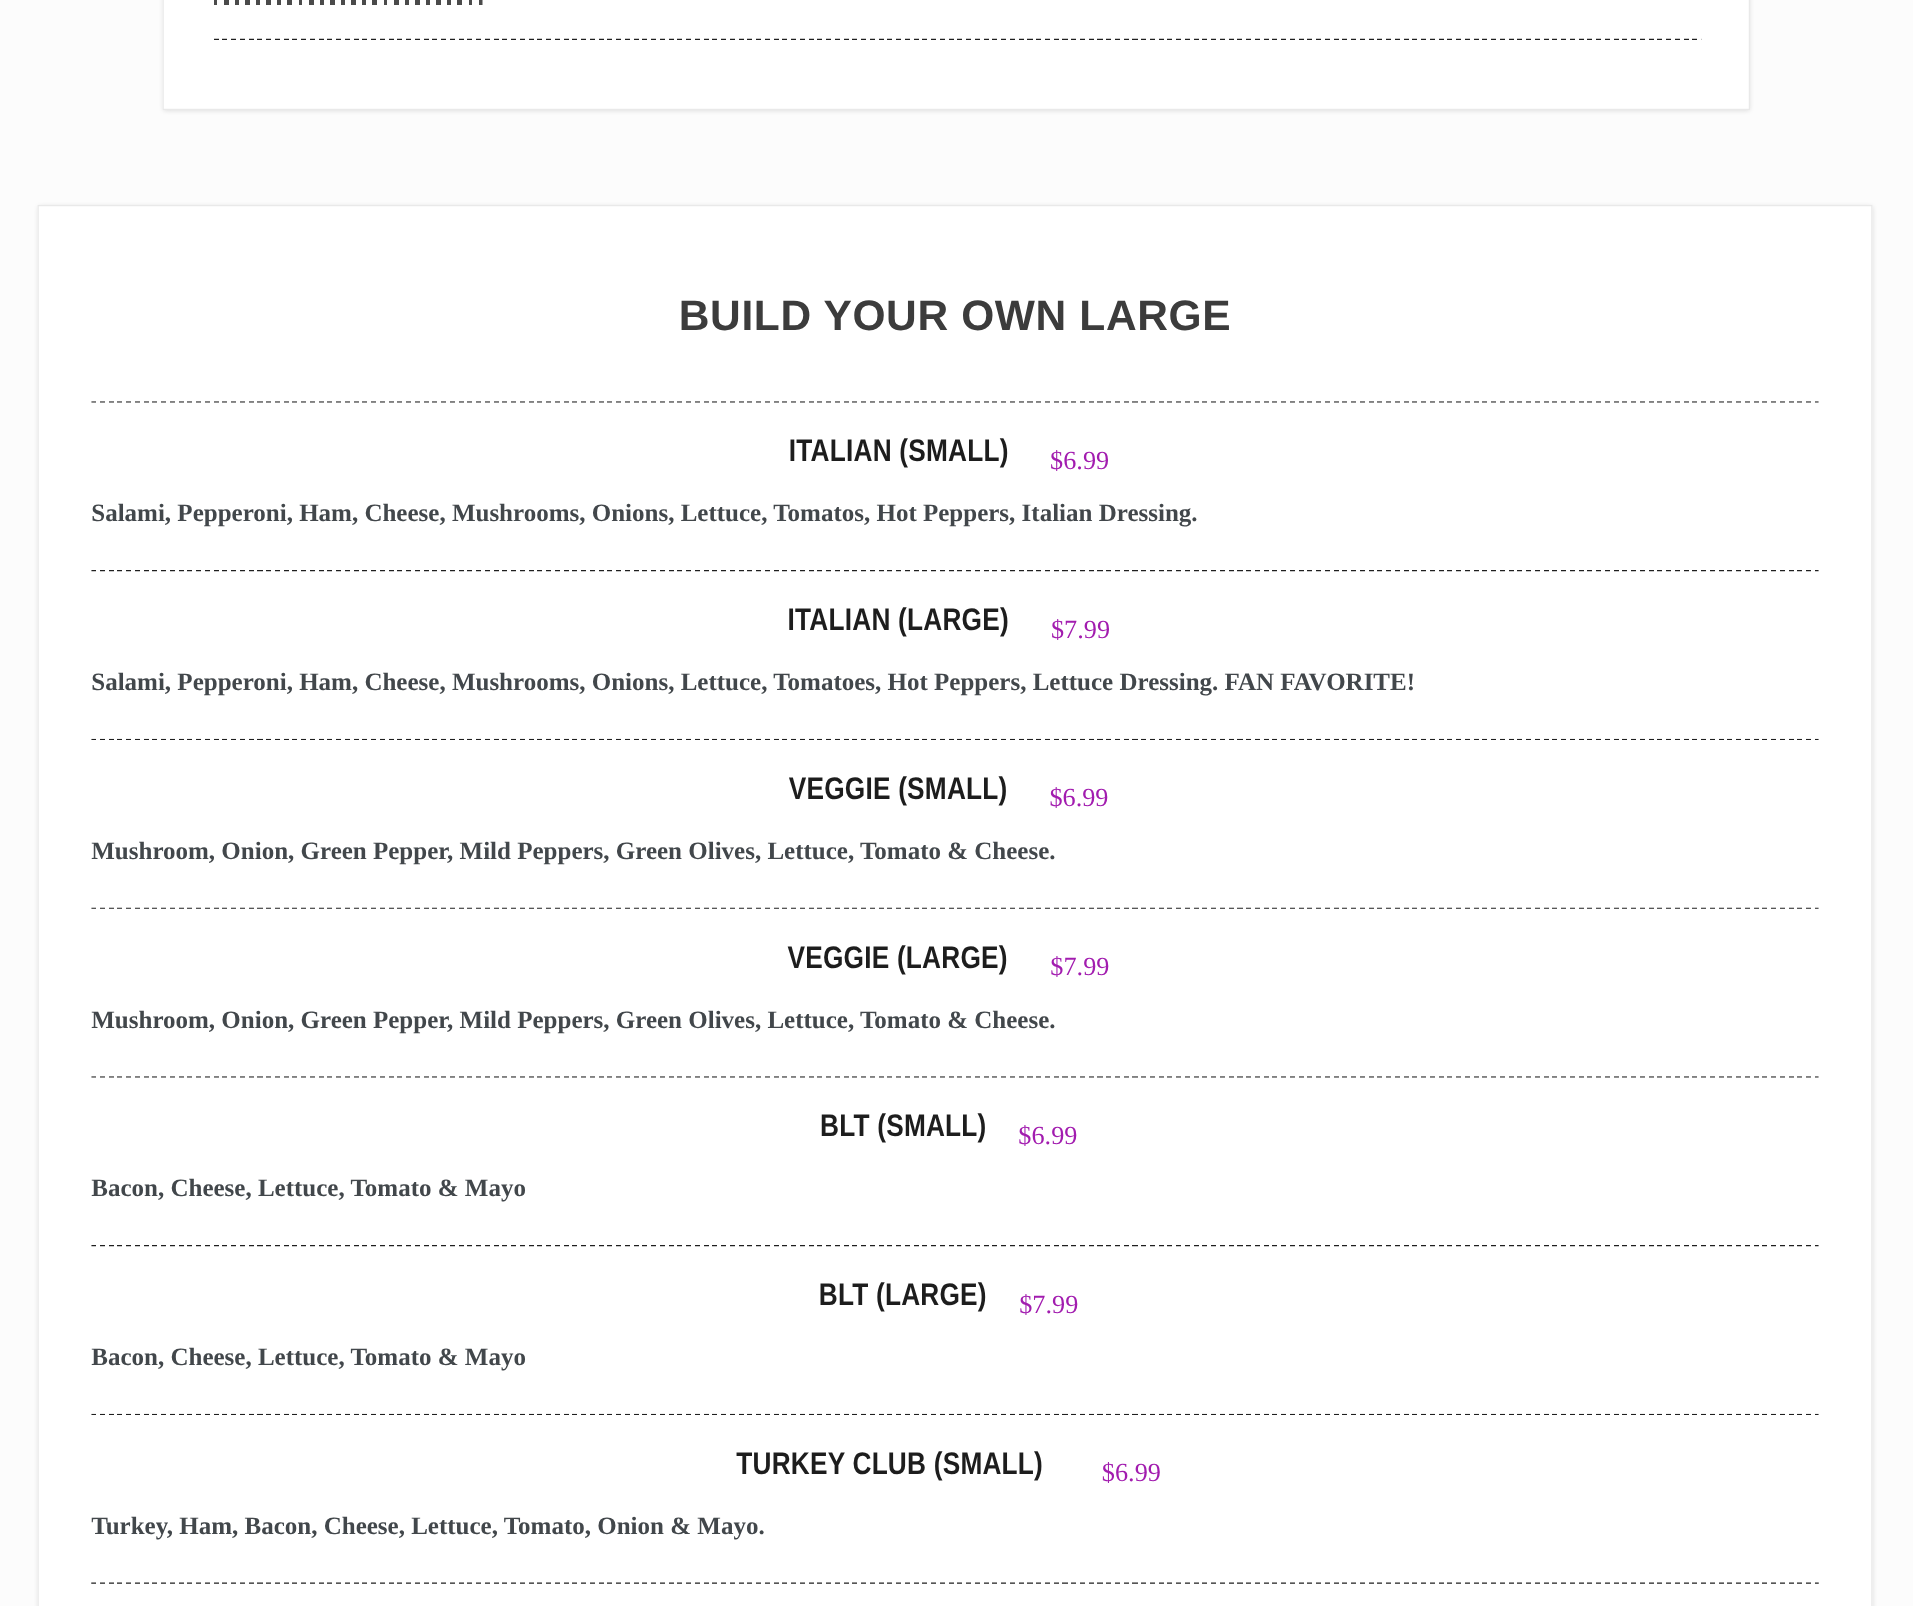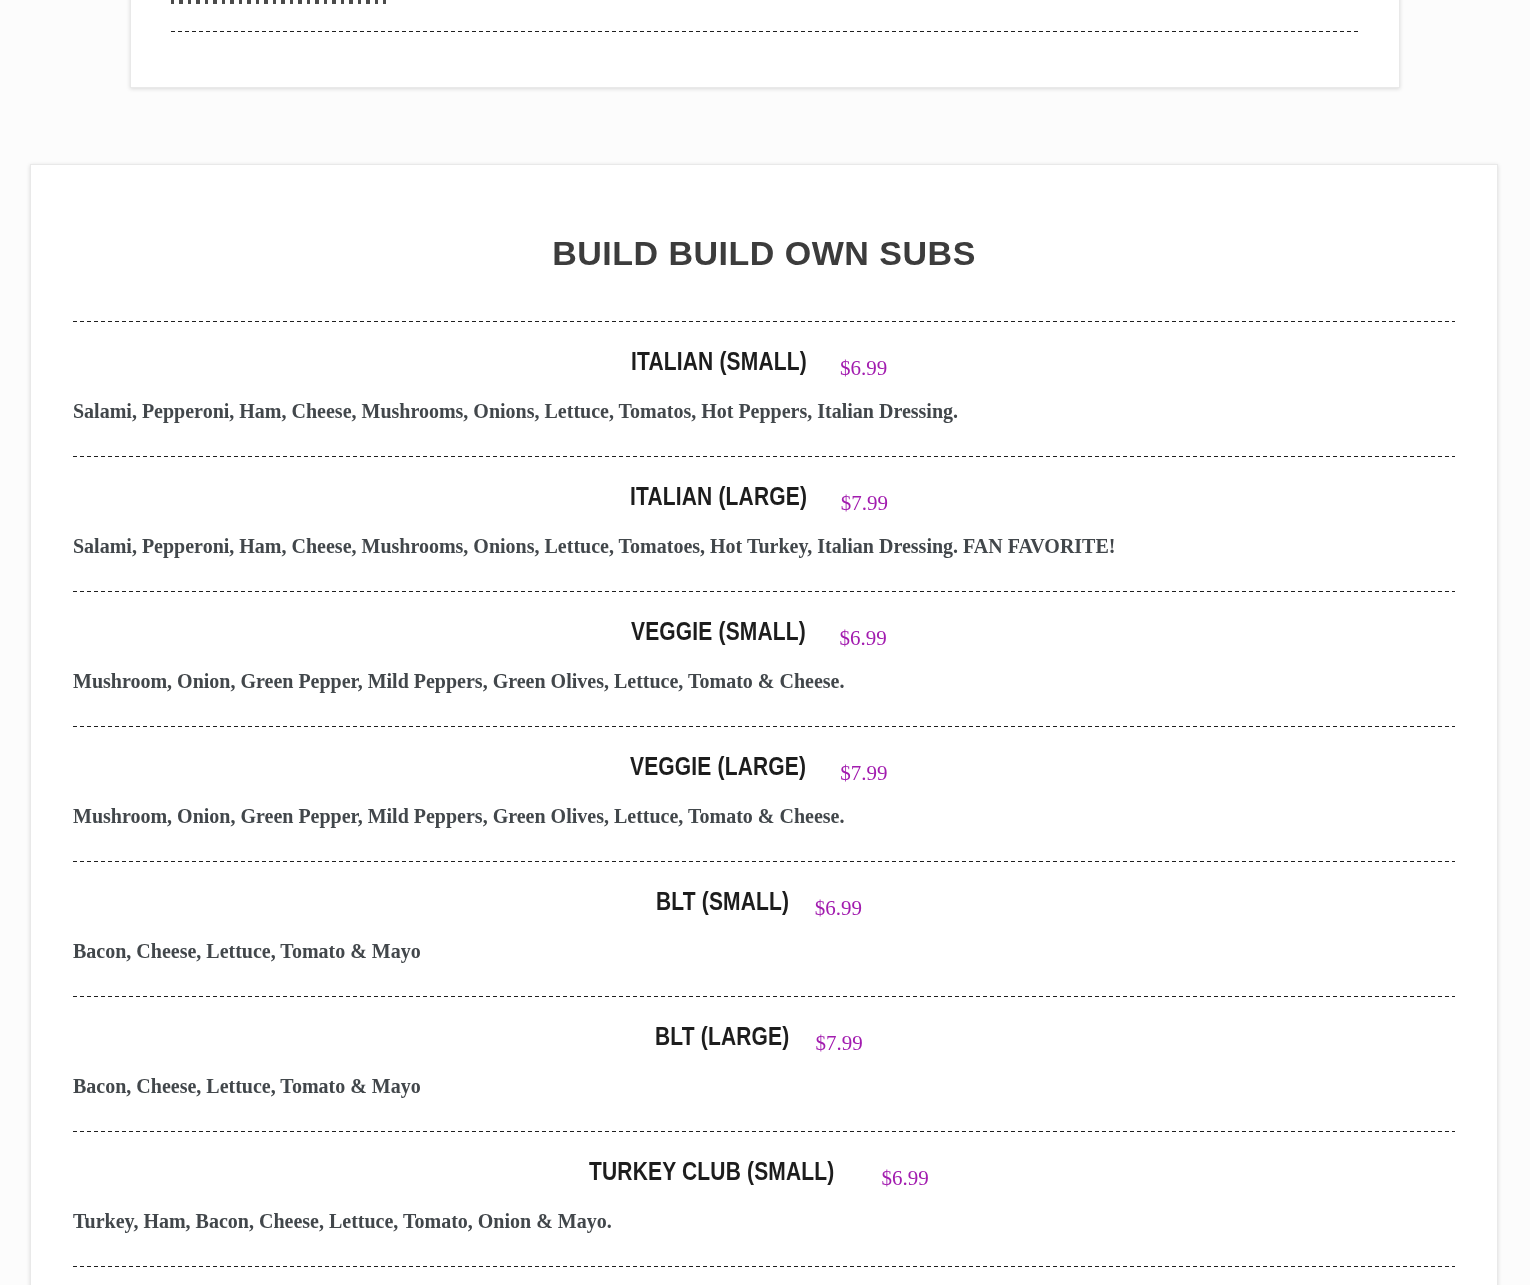--- a/index.html
+++ b/index.html
@@ -99,42 +99,42 @@
 </style>
 </head>
 <body>
 
 <div class="card top-card">
   <div class="clipped-text-remnant"></div>
   <div class="sep"></div>
 </div>
 
 <div class="card main-card">
-  <h2 class="section-title">BUILD BUILD OWN SUBS</h2>
+  <h2 class="section-title">BUILD YOUR OWN LARGE</h2>
 
   <div id="menu-items">
   <div class="menu-item">
     <div class="sep"></div>
     <div class="item-body">
       <div class="item-row">
         <span class="item-name">ITALIAN (SMALL)</span>
         <span class="item-price">$6.99</span>
       </div>
       <div class="item-desc">Salami, Pepperoni, Ham, Cheese, Mushrooms, Onions, Lettuce, Tomatos, Hot Peppers, Italian Dressing.</div>
     </div>
   </div>
 
   <div class="menu-item">
     <div class="sep"></div>
     <div class="item-body">
       <div class="item-row">
         <span class="item-name">ITALIAN (LARGE)</span>
         <span class="item-price">$7.99</span>
       </div>
-      <div class="item-desc">Salami, Pepperoni, Ham, Cheese, Mushrooms, Onions, Lettuce, Tomatoes, Hot Turkey, Italian Dressing. FAN FAVORITE!</div>
+      <div class="item-desc">Salami, Pepperoni, Ham, Cheese, Mushrooms, Onions, Lettuce, Tomatoes, Hot Peppers, Lettuce Dressing. FAN FAVORITE!</div>
     </div>
   </div>
 
   <div class="menu-item">
     <div class="sep"></div>
     <div class="item-body">
       <div class="item-row">
         <span class="item-name">VEGGIE (SMALL)</span>
         <span class="item-price">$6.99</span>
       </div>

